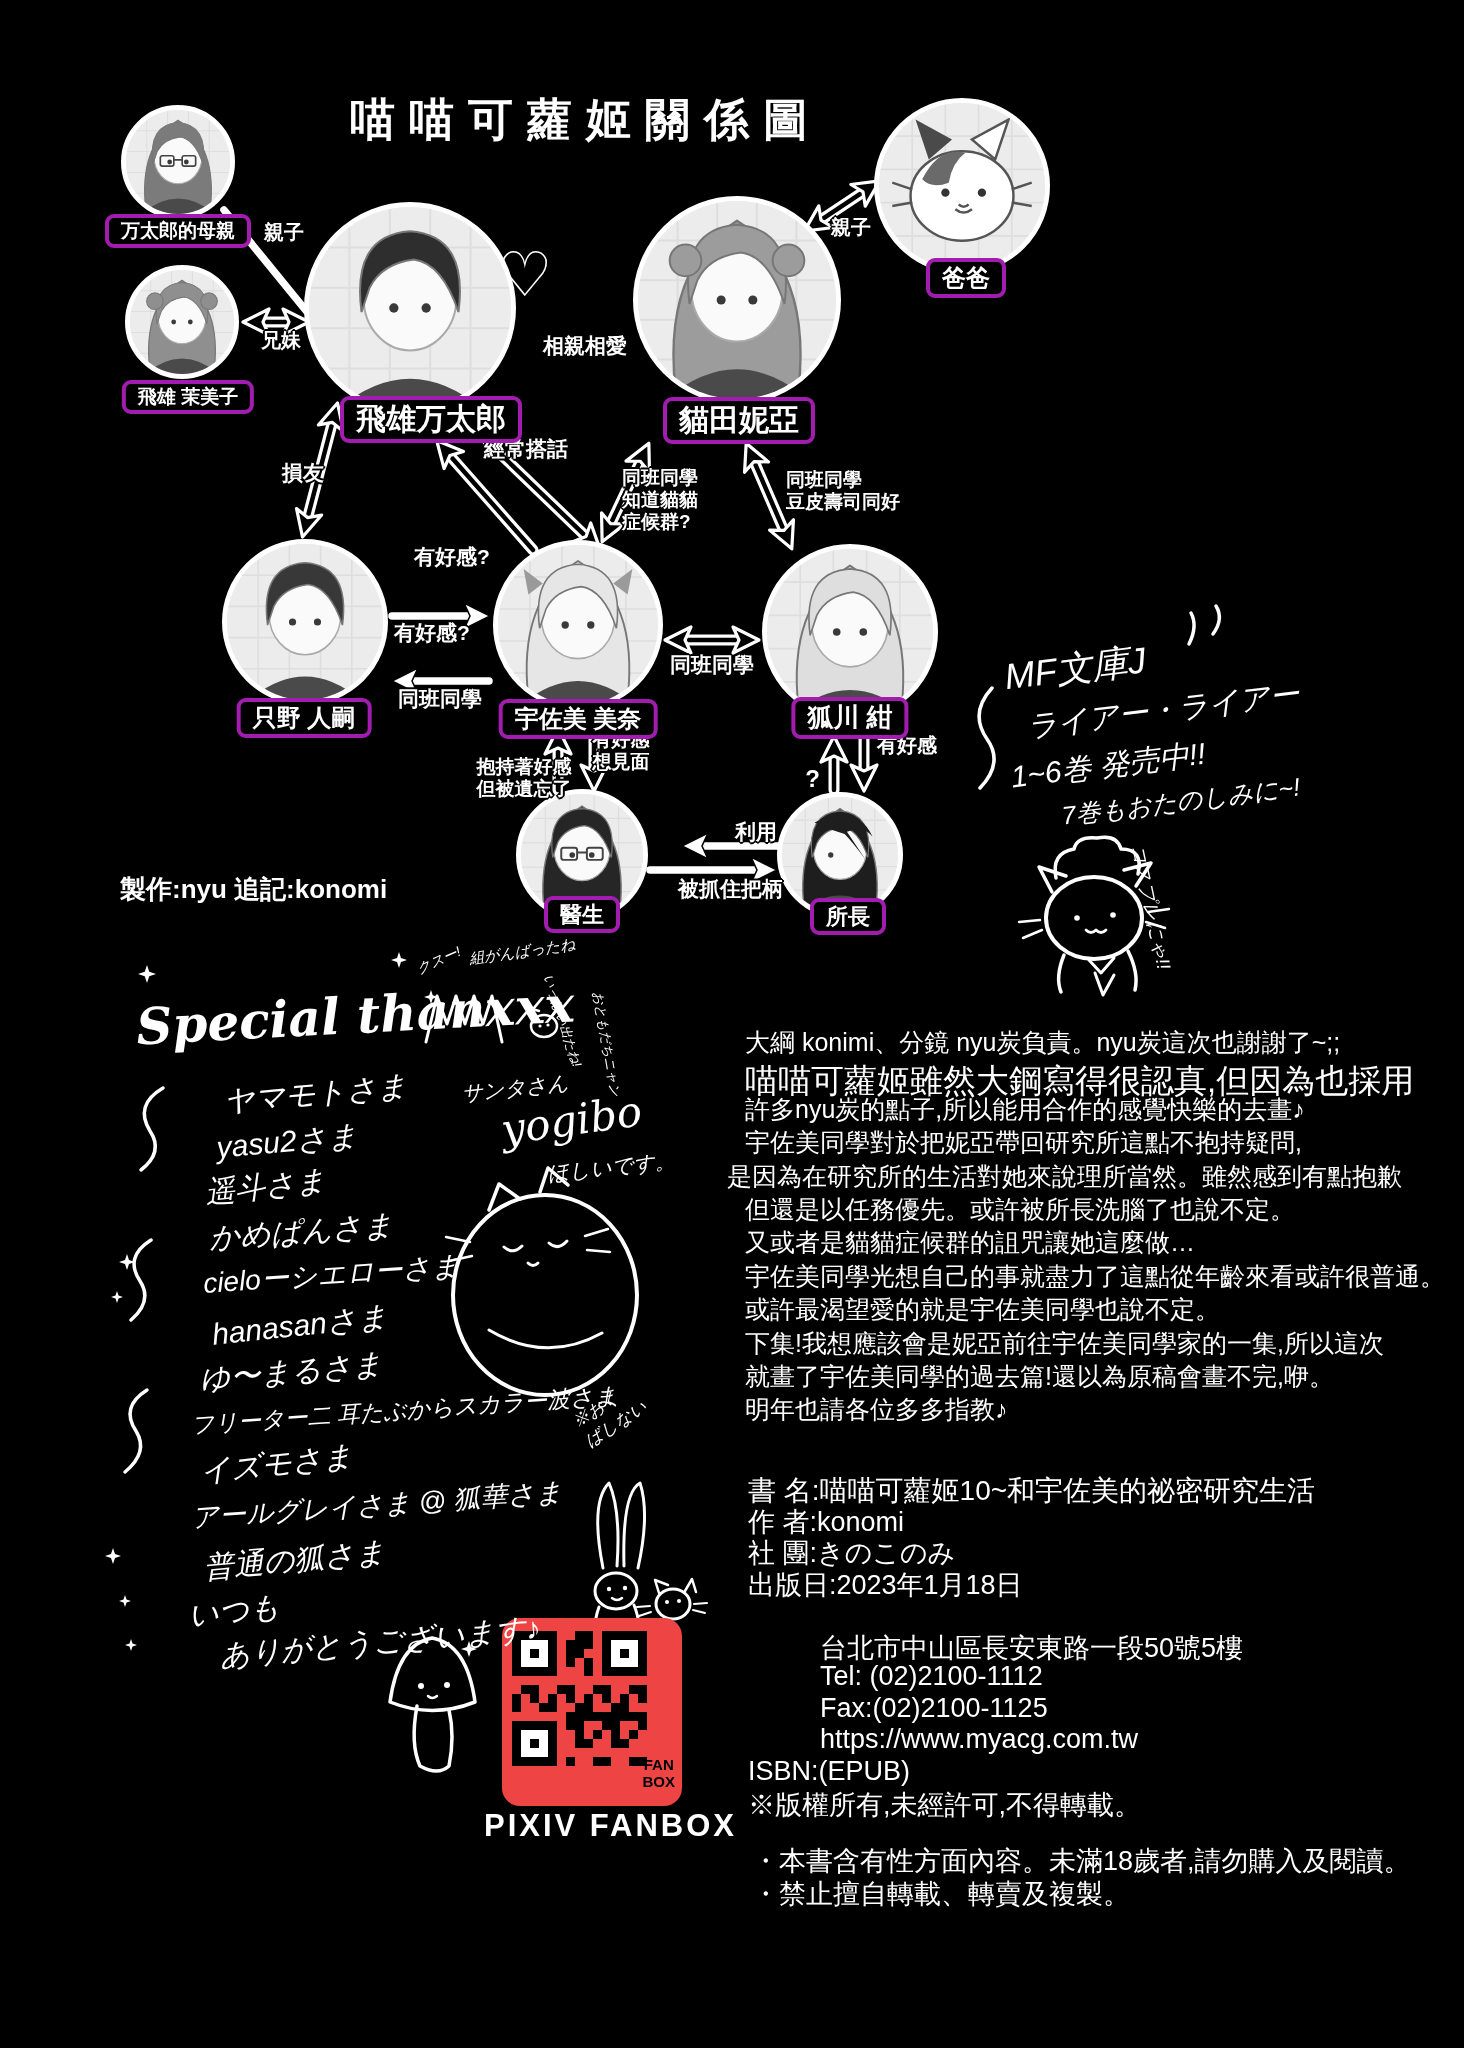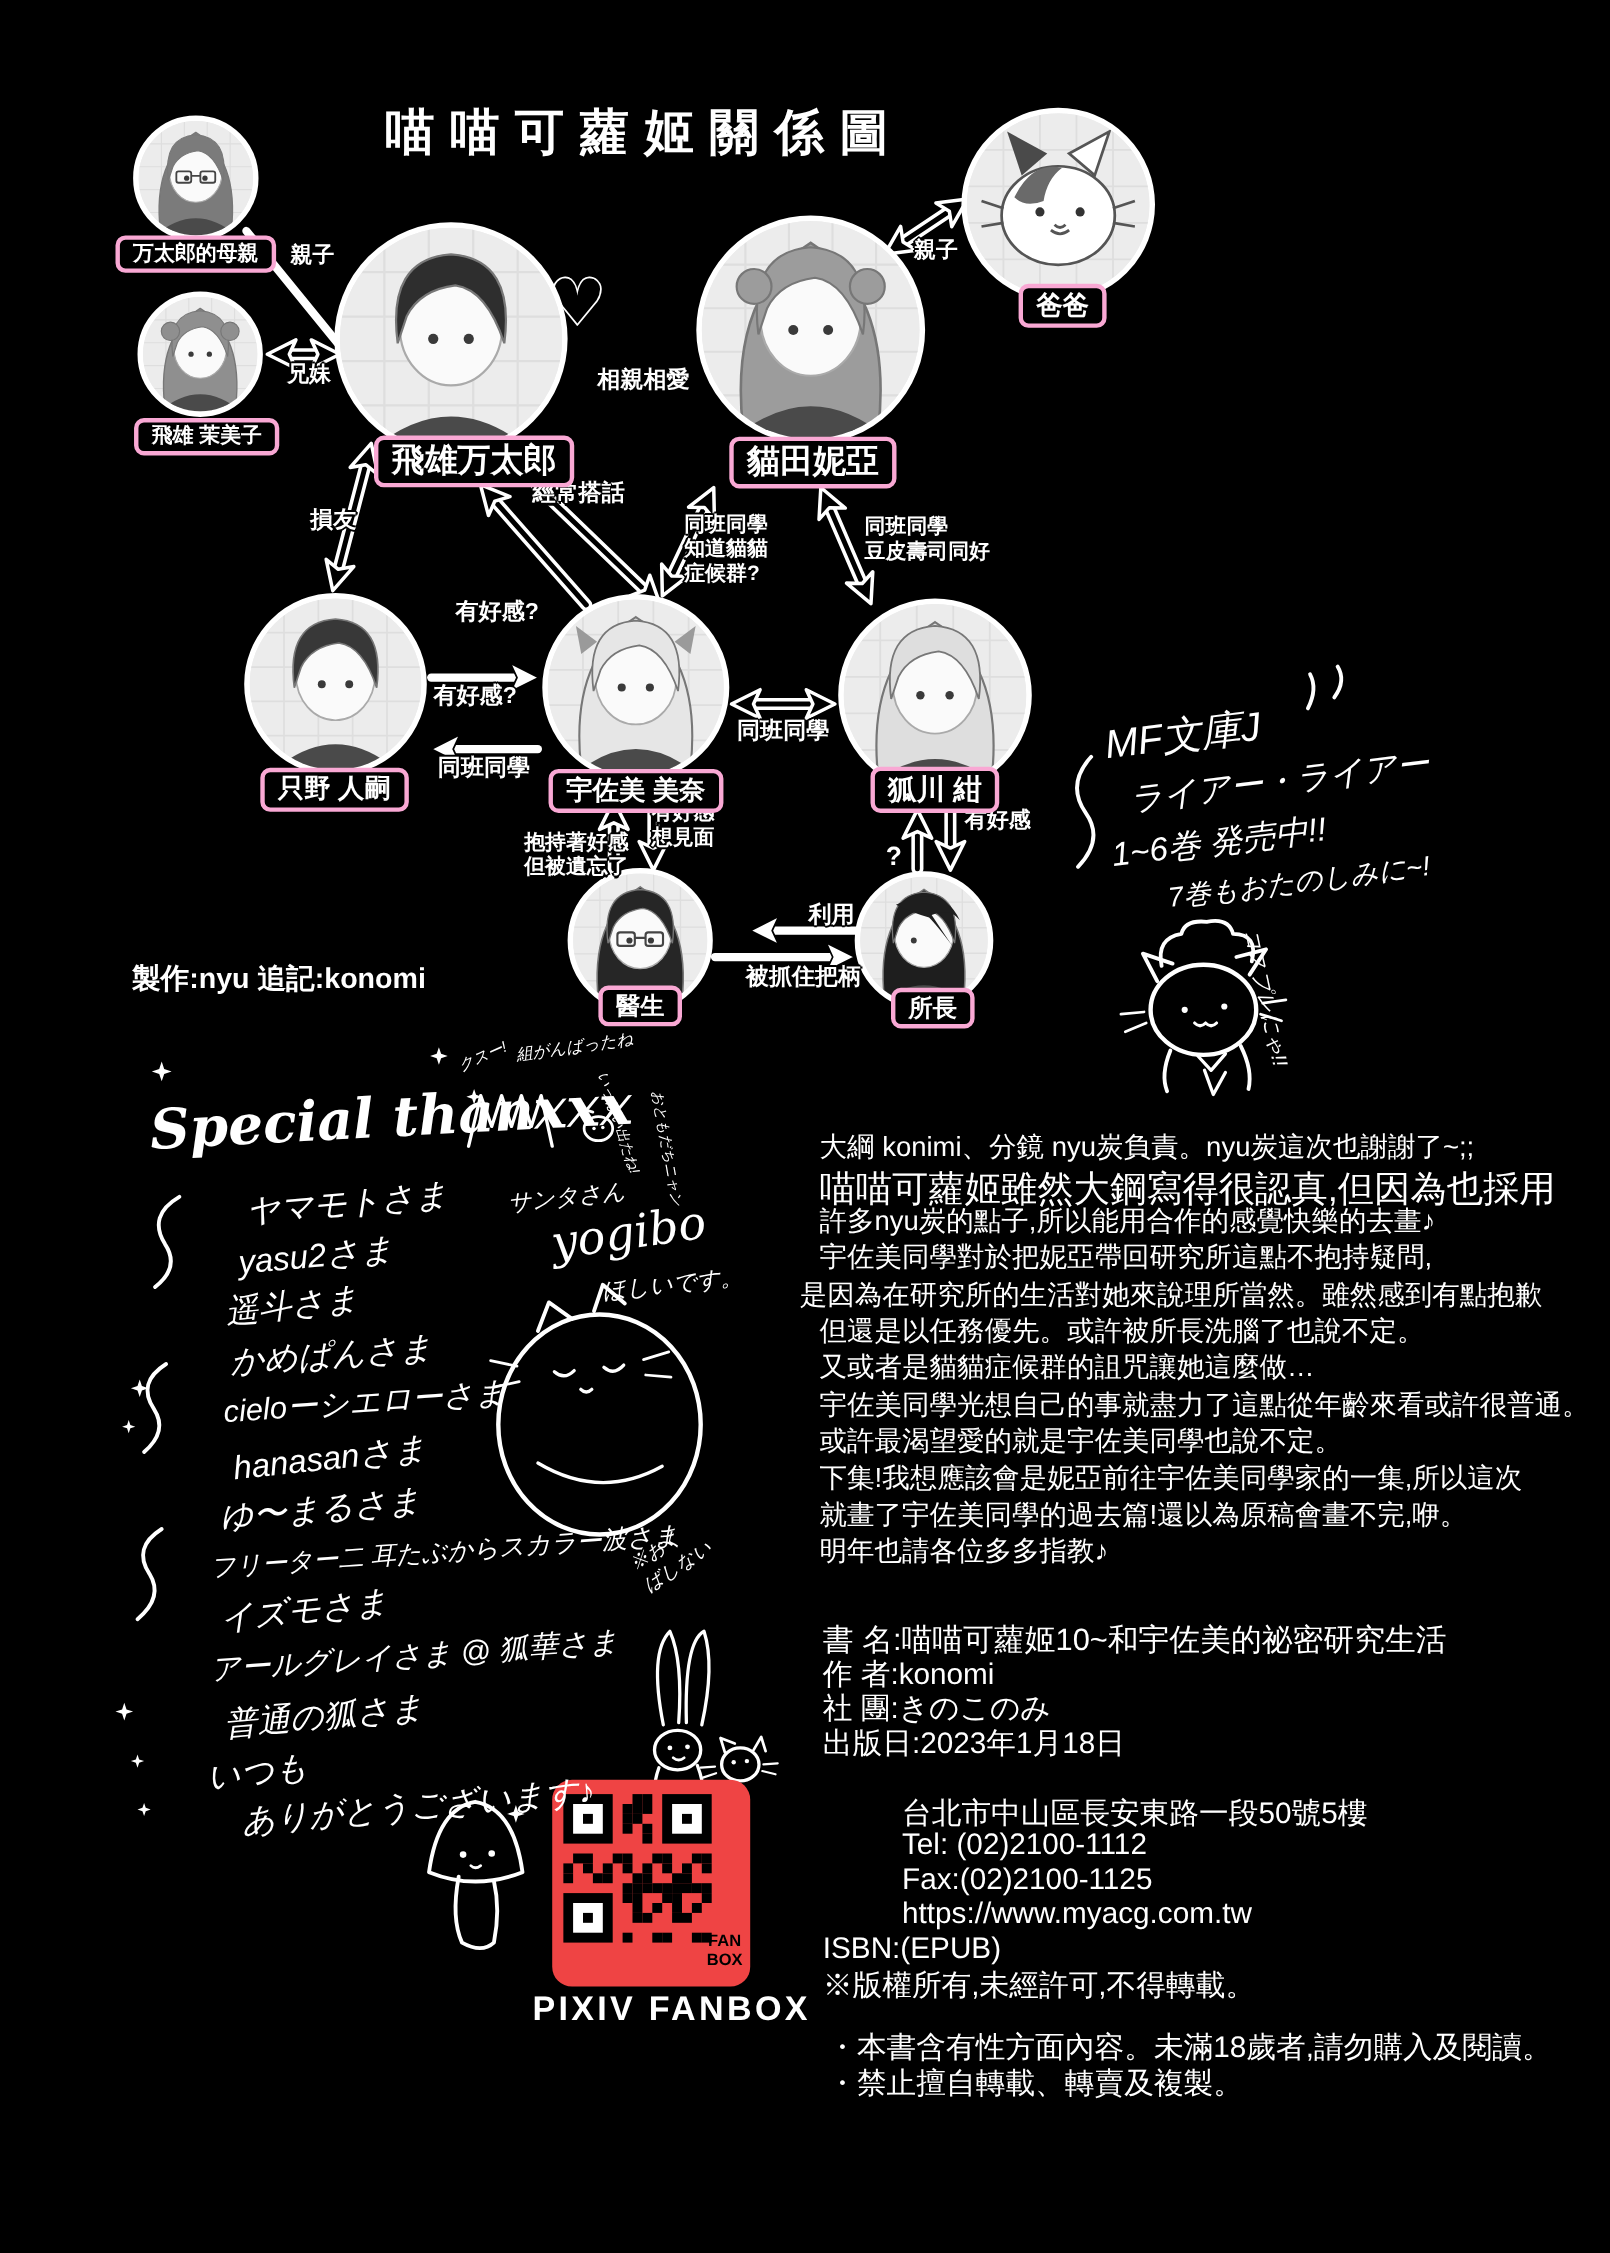--- a/index.html
+++ b/index.html
@@ -2,21 +2,21 @@
 <html><head>
 <meta charset="utf-8">
 <style>
   *{box-sizing:border-box}
   html,body{margin:0;padding:0;background:#000}
   #page{position:relative;width:1464px;height:2048px;background:#000;color:#fff;
         font-family:"Liberation Sans",sans-serif;overflow:hidden}
   #doodles,#arrows{position:absolute;left:0;top:0;z-index:1}
   .node{position:absolute;z-index:2;border:5px solid #fff;border-radius:50%;overflow:hidden;background:#ececec}
   .node svg{display:block;width:100%;height:100%}
-  .nlabel{position:absolute;z-index:5;transform:translate(-50%,0);background:#000;border:4px solid #f9a8d4;
+  .nlabel{position:absolute;z-index:5;transform:translate(-50%,0);background:#000;border:4px solid #a21caf;
           border-radius:9px;padding:2px 12px;font-weight:700;white-space:nowrap;line-height:1.15}
   .elabel{position:absolute;z-index:4;font-weight:700;white-space:pre-line;line-height:1.16;
           text-shadow:2px 0 #000,-2px 0 #000,0 2px #000,0 -2px #000,1px 1px #000,-1px -1px #000,1px -1px #000,-1px 1px #000}
   .txt{position:absolute;white-space:pre-line;z-index:3}
   .hand{font-style:italic}
   .script{font-family:"DejaVu Serif",serif;font-style:italic}
   .title{position:absolute;left:350px;top:90px;font-size:45px;font-weight:700;letter-spacing:14px;z-index:3;white-space:nowrap}
   .heart{position:absolute;left:497px;top:238px;font-size:62px;z-index:3}
   .credit{position:absolute;left:120px;top:872px;font-size:26px;font-weight:700;z-index:3;white-space:nowrap}
   .st-head{position:absolute;left:136px;top:986px;font-size:50px;font-weight:700;transform:rotate(-3deg);z-index:3;white-space:nowrap}

